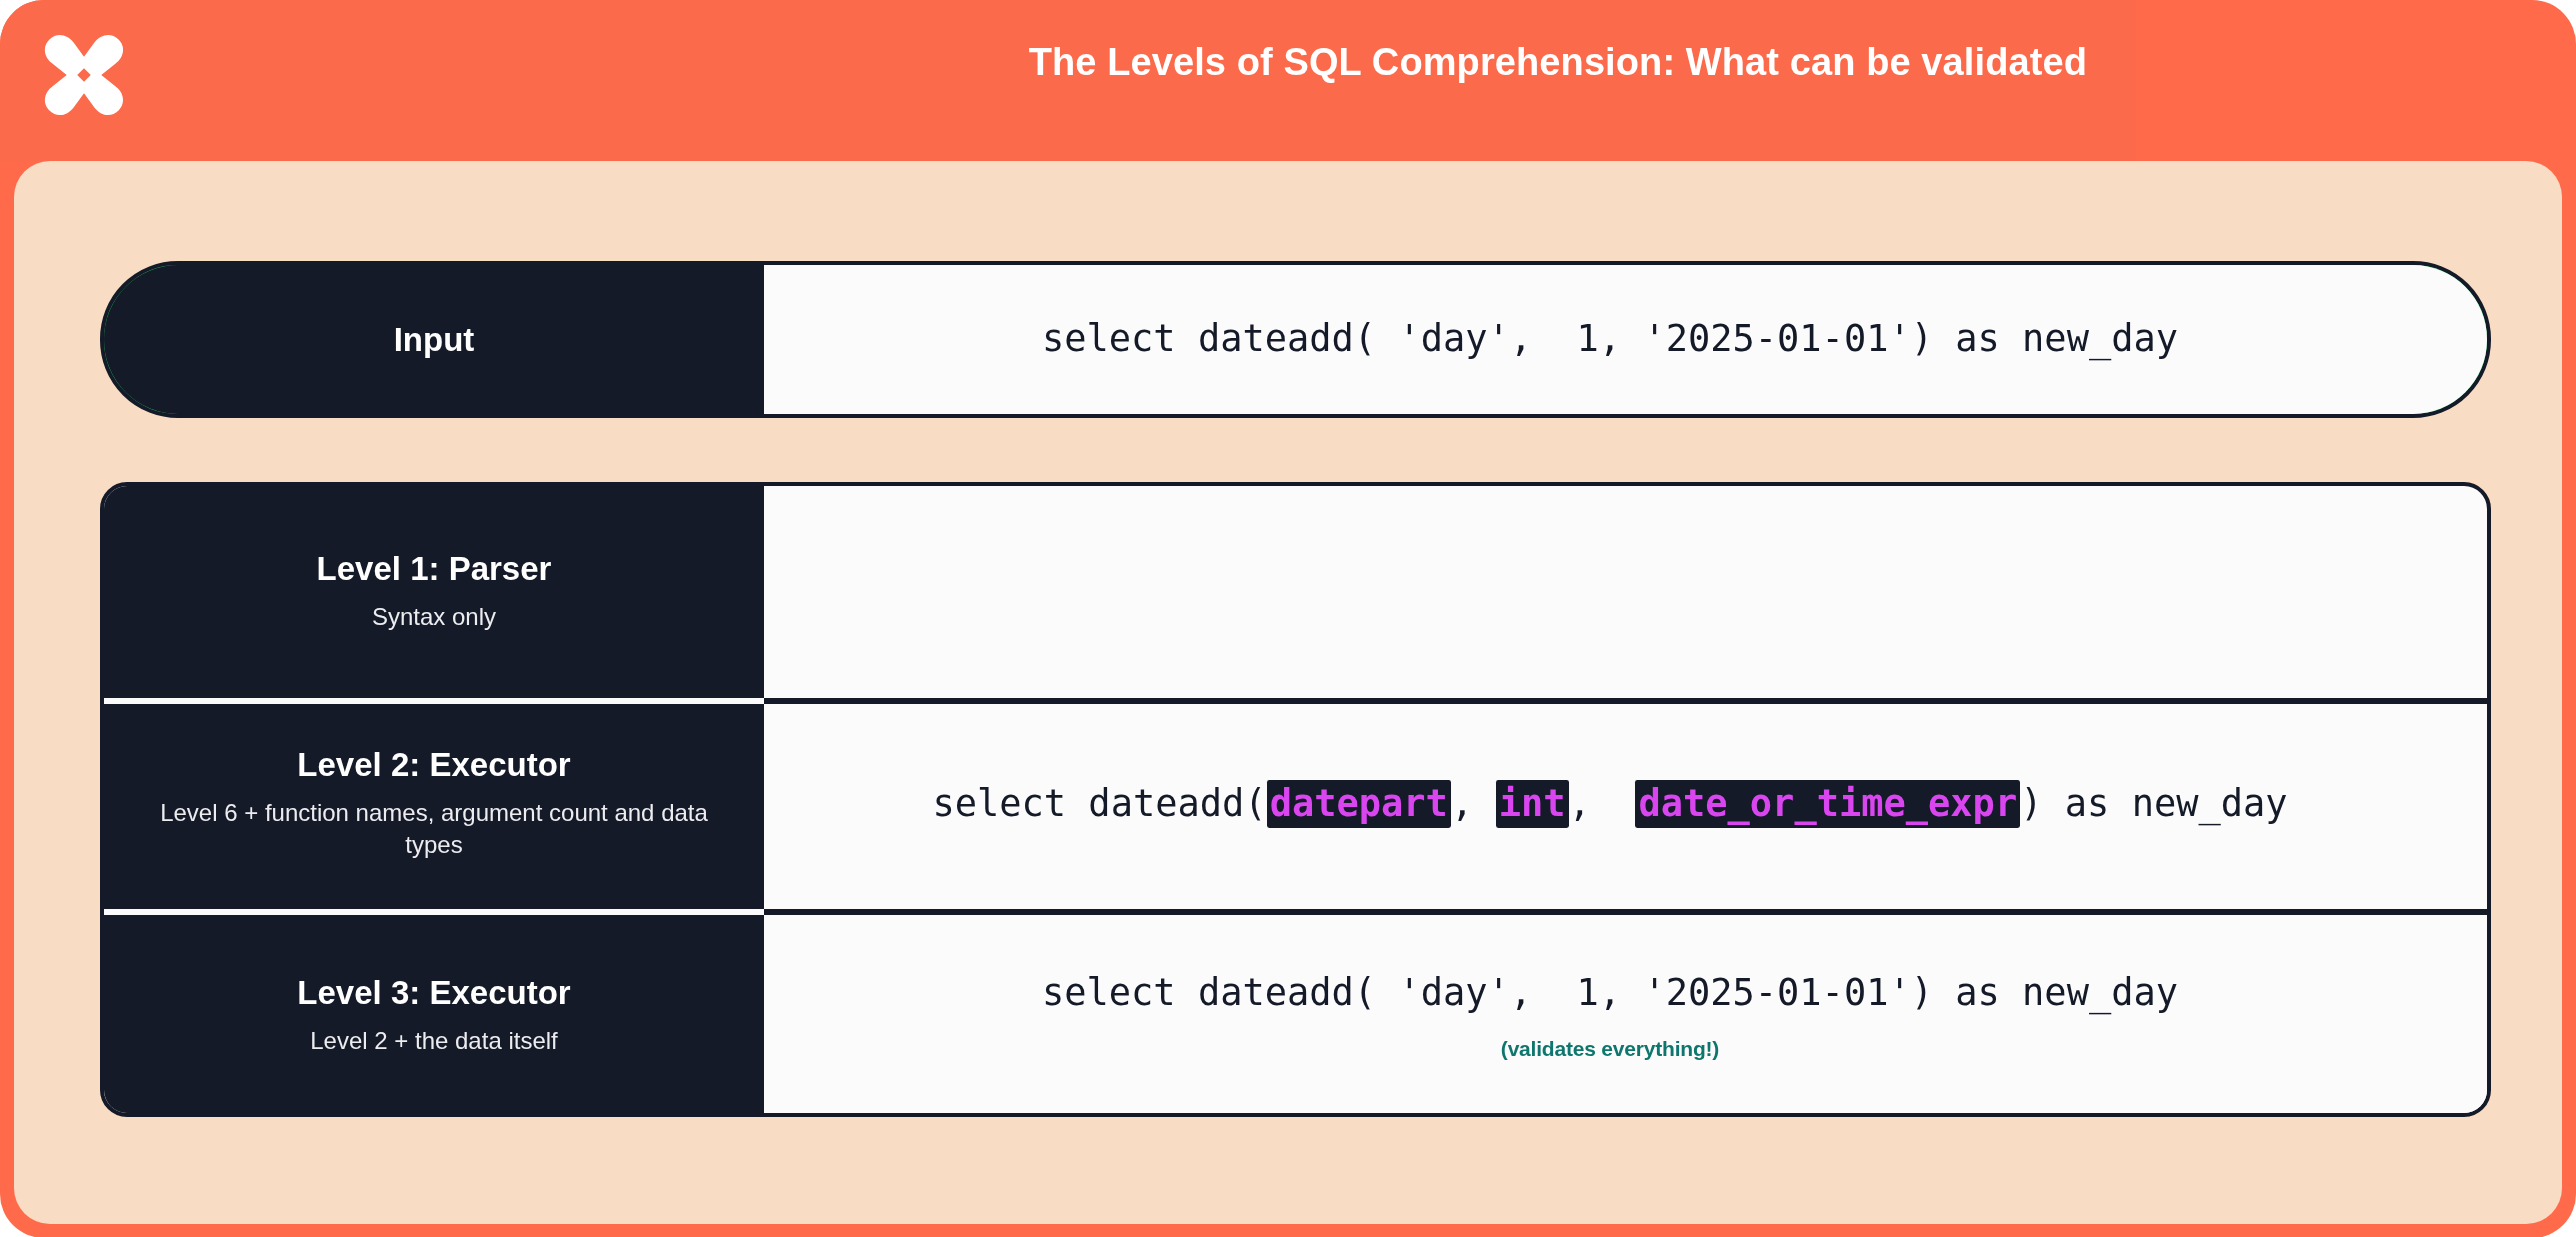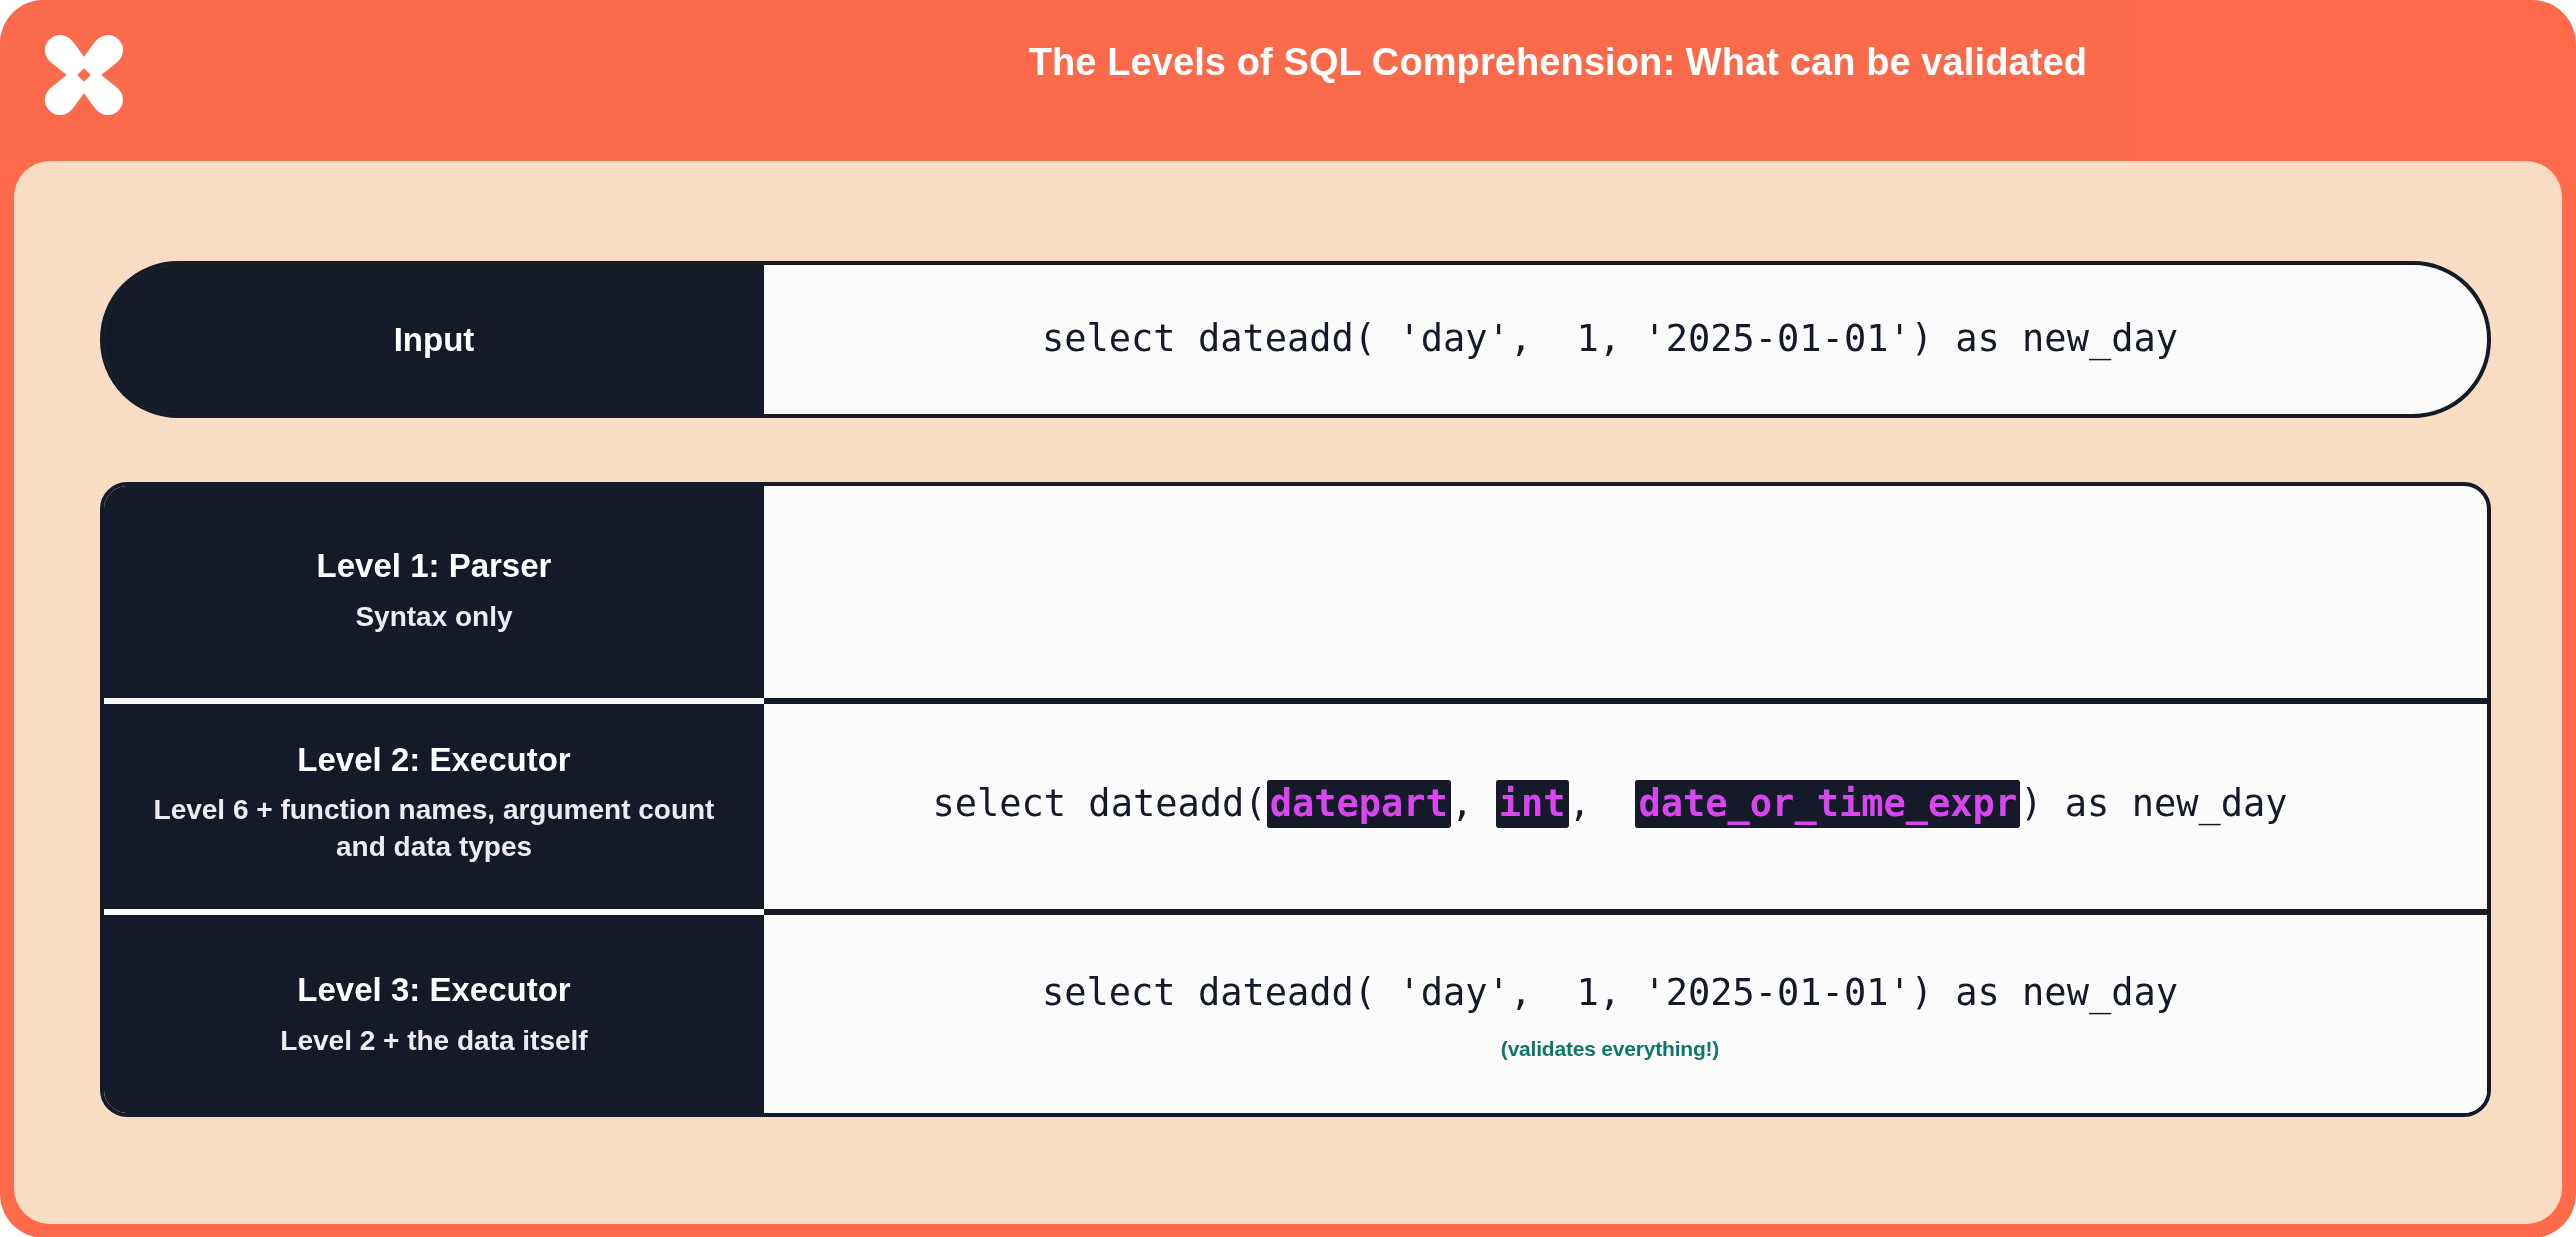--- a/index.html
+++ b/index.html
@@ -64,21 +64,21 @@
     border-radius: 36px 36px 36px 36px;
   }
 
   
   .input-card {
     position: absolute;
     left: 86px;
     top: 100px;
     width: 2391px;
     height: 157px;
-    background: #14532d;
+    background: #22c55e;
     border: 4.7px solid #141A28;
     border-radius: 78px;
     display: flex;
     align-items: stretch;
     overflow: hidden;
   }
 
   .input-label-col {
     width: 660px;
     background: #141A28;
@@ -139,22 +139,22 @@
   .level-label-col .lbl-title {
     color: #FFFFFF;
     font-size: 33px;
     font-weight: 700;
     line-height: 1.1;
     margin-bottom: 14px;
   }
 
   .level-label-col .lbl-sub {
     color: #EDEDF0;
-    font-size: 28px;
-    font-weight: 700;
+    font-size: 24px;
+    font-weight: 400;
     line-height: 1.32;
   }
 
   .level-code-col {
     flex: 1 1 auto;
     background: #FBFBFC;
     display: flex;
     flex-direction: column;
     align-items: center;
     justify-content: center;

